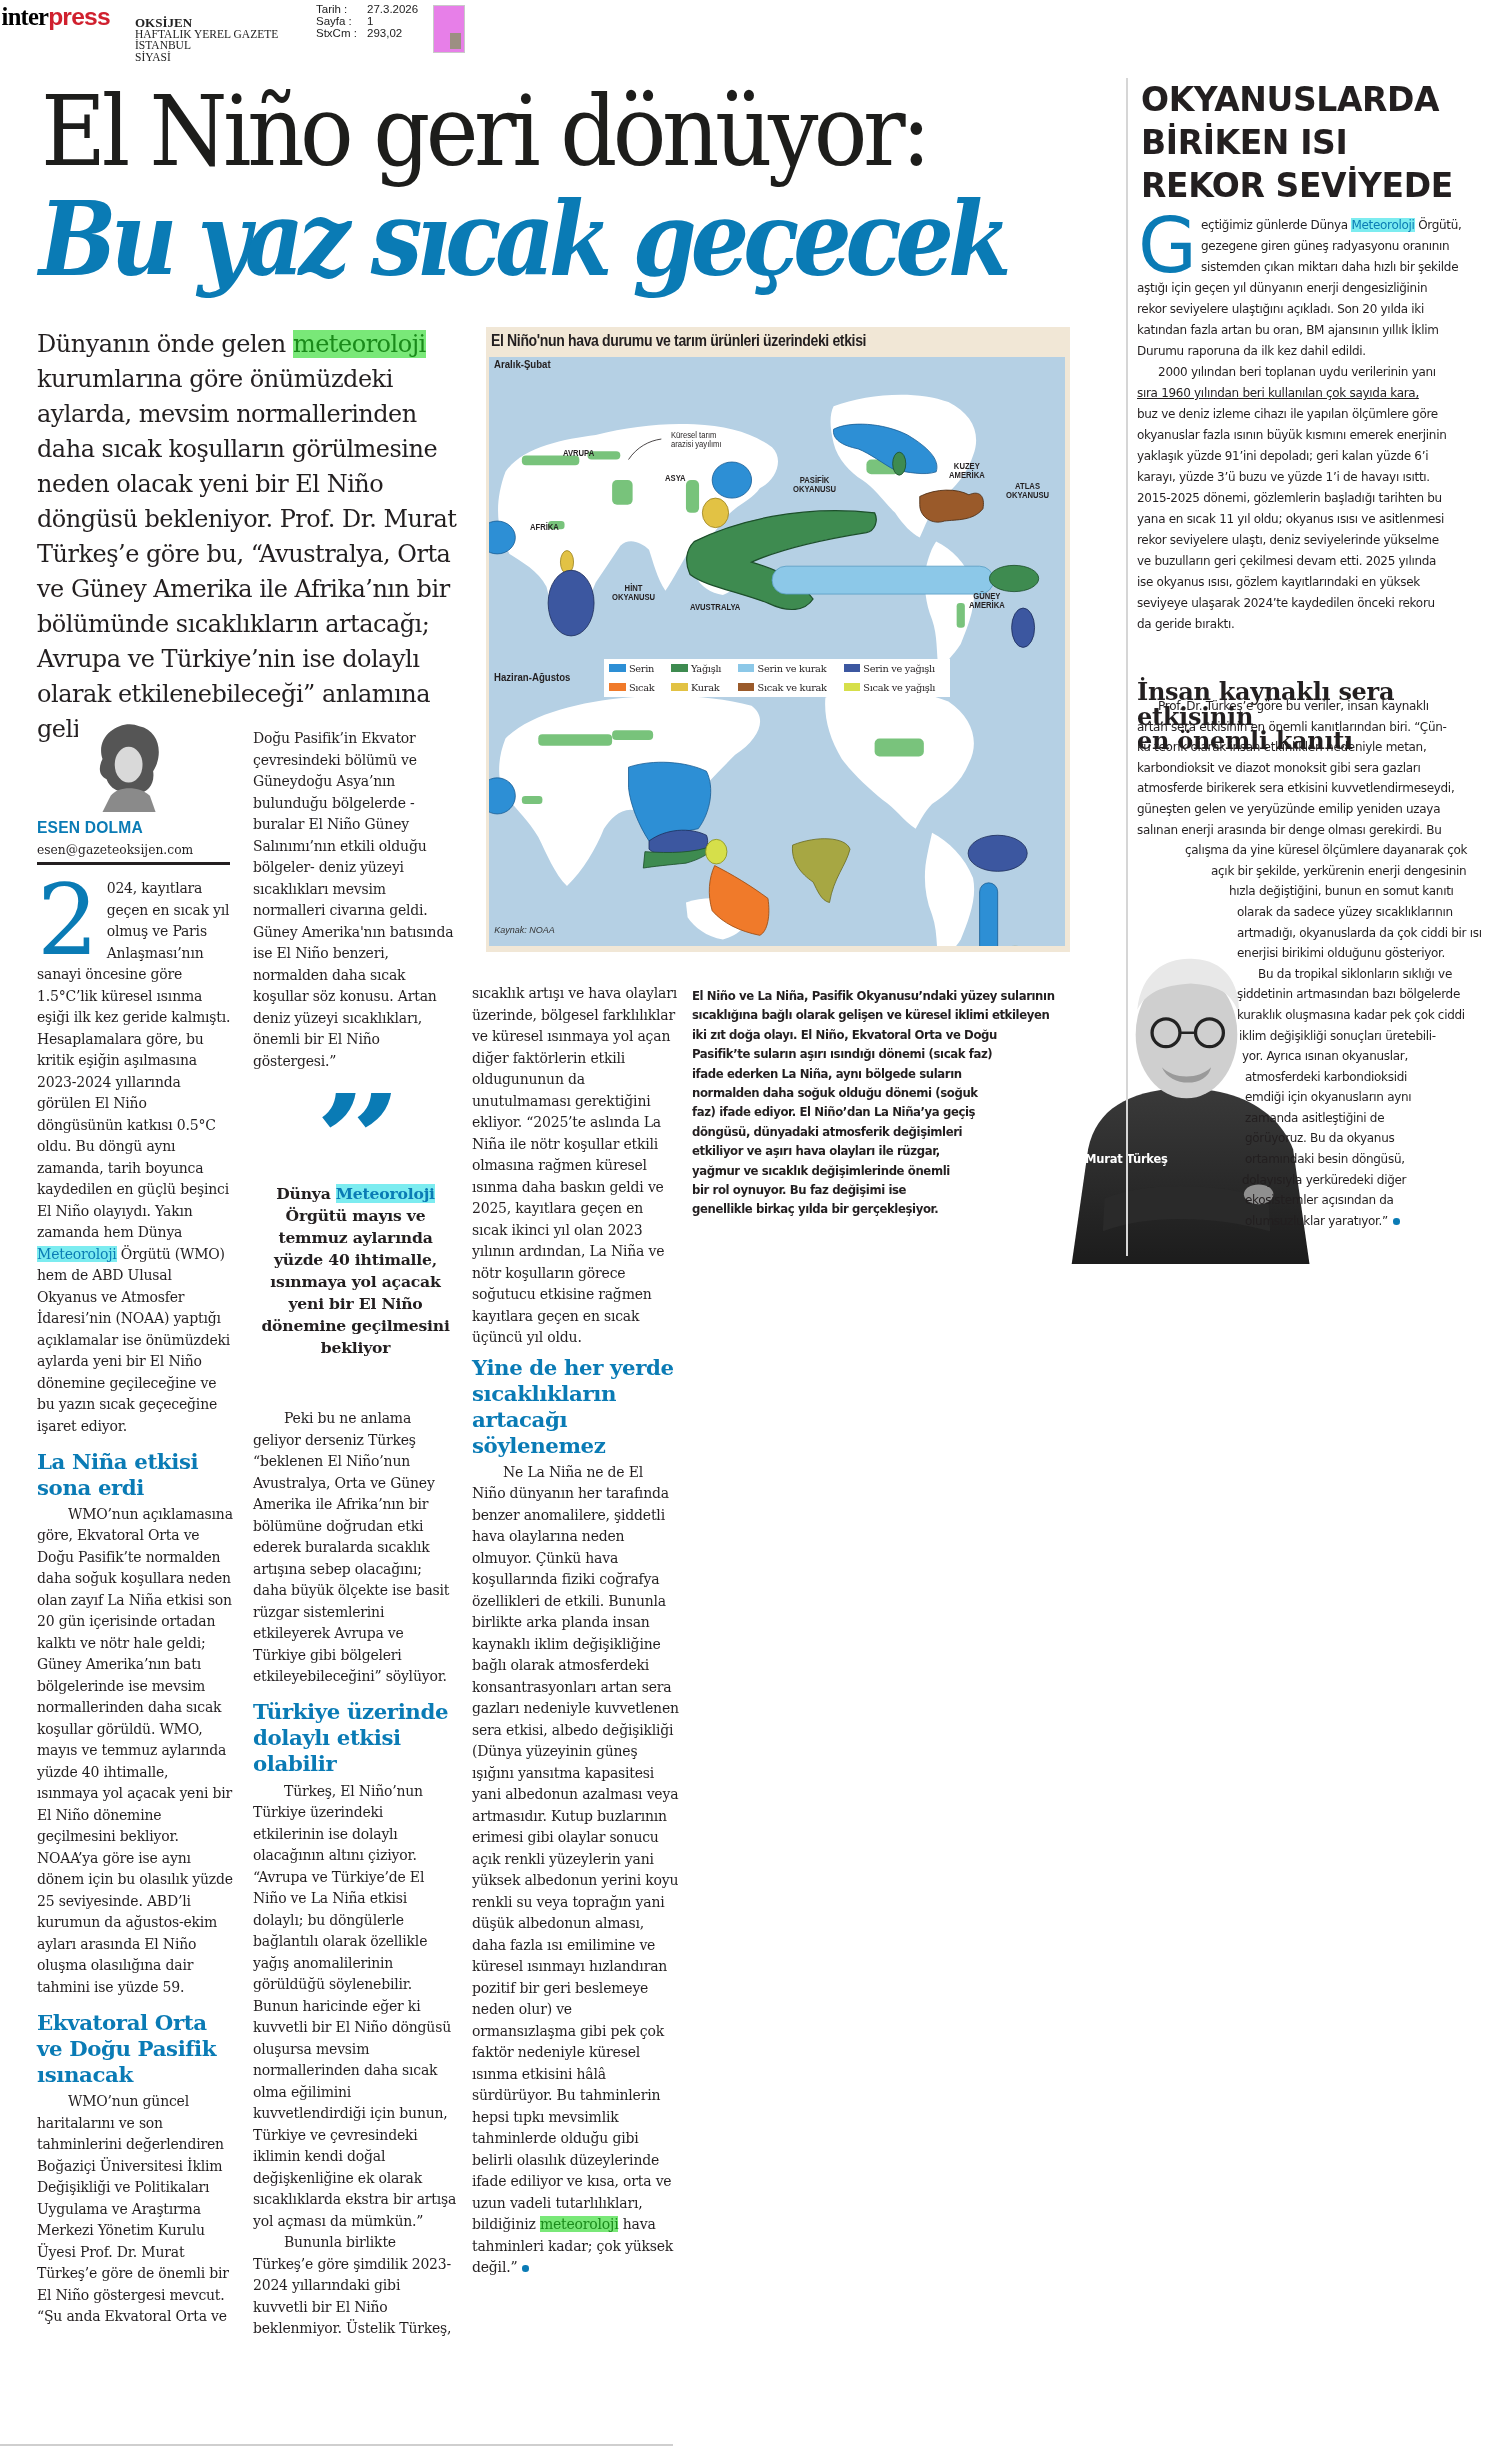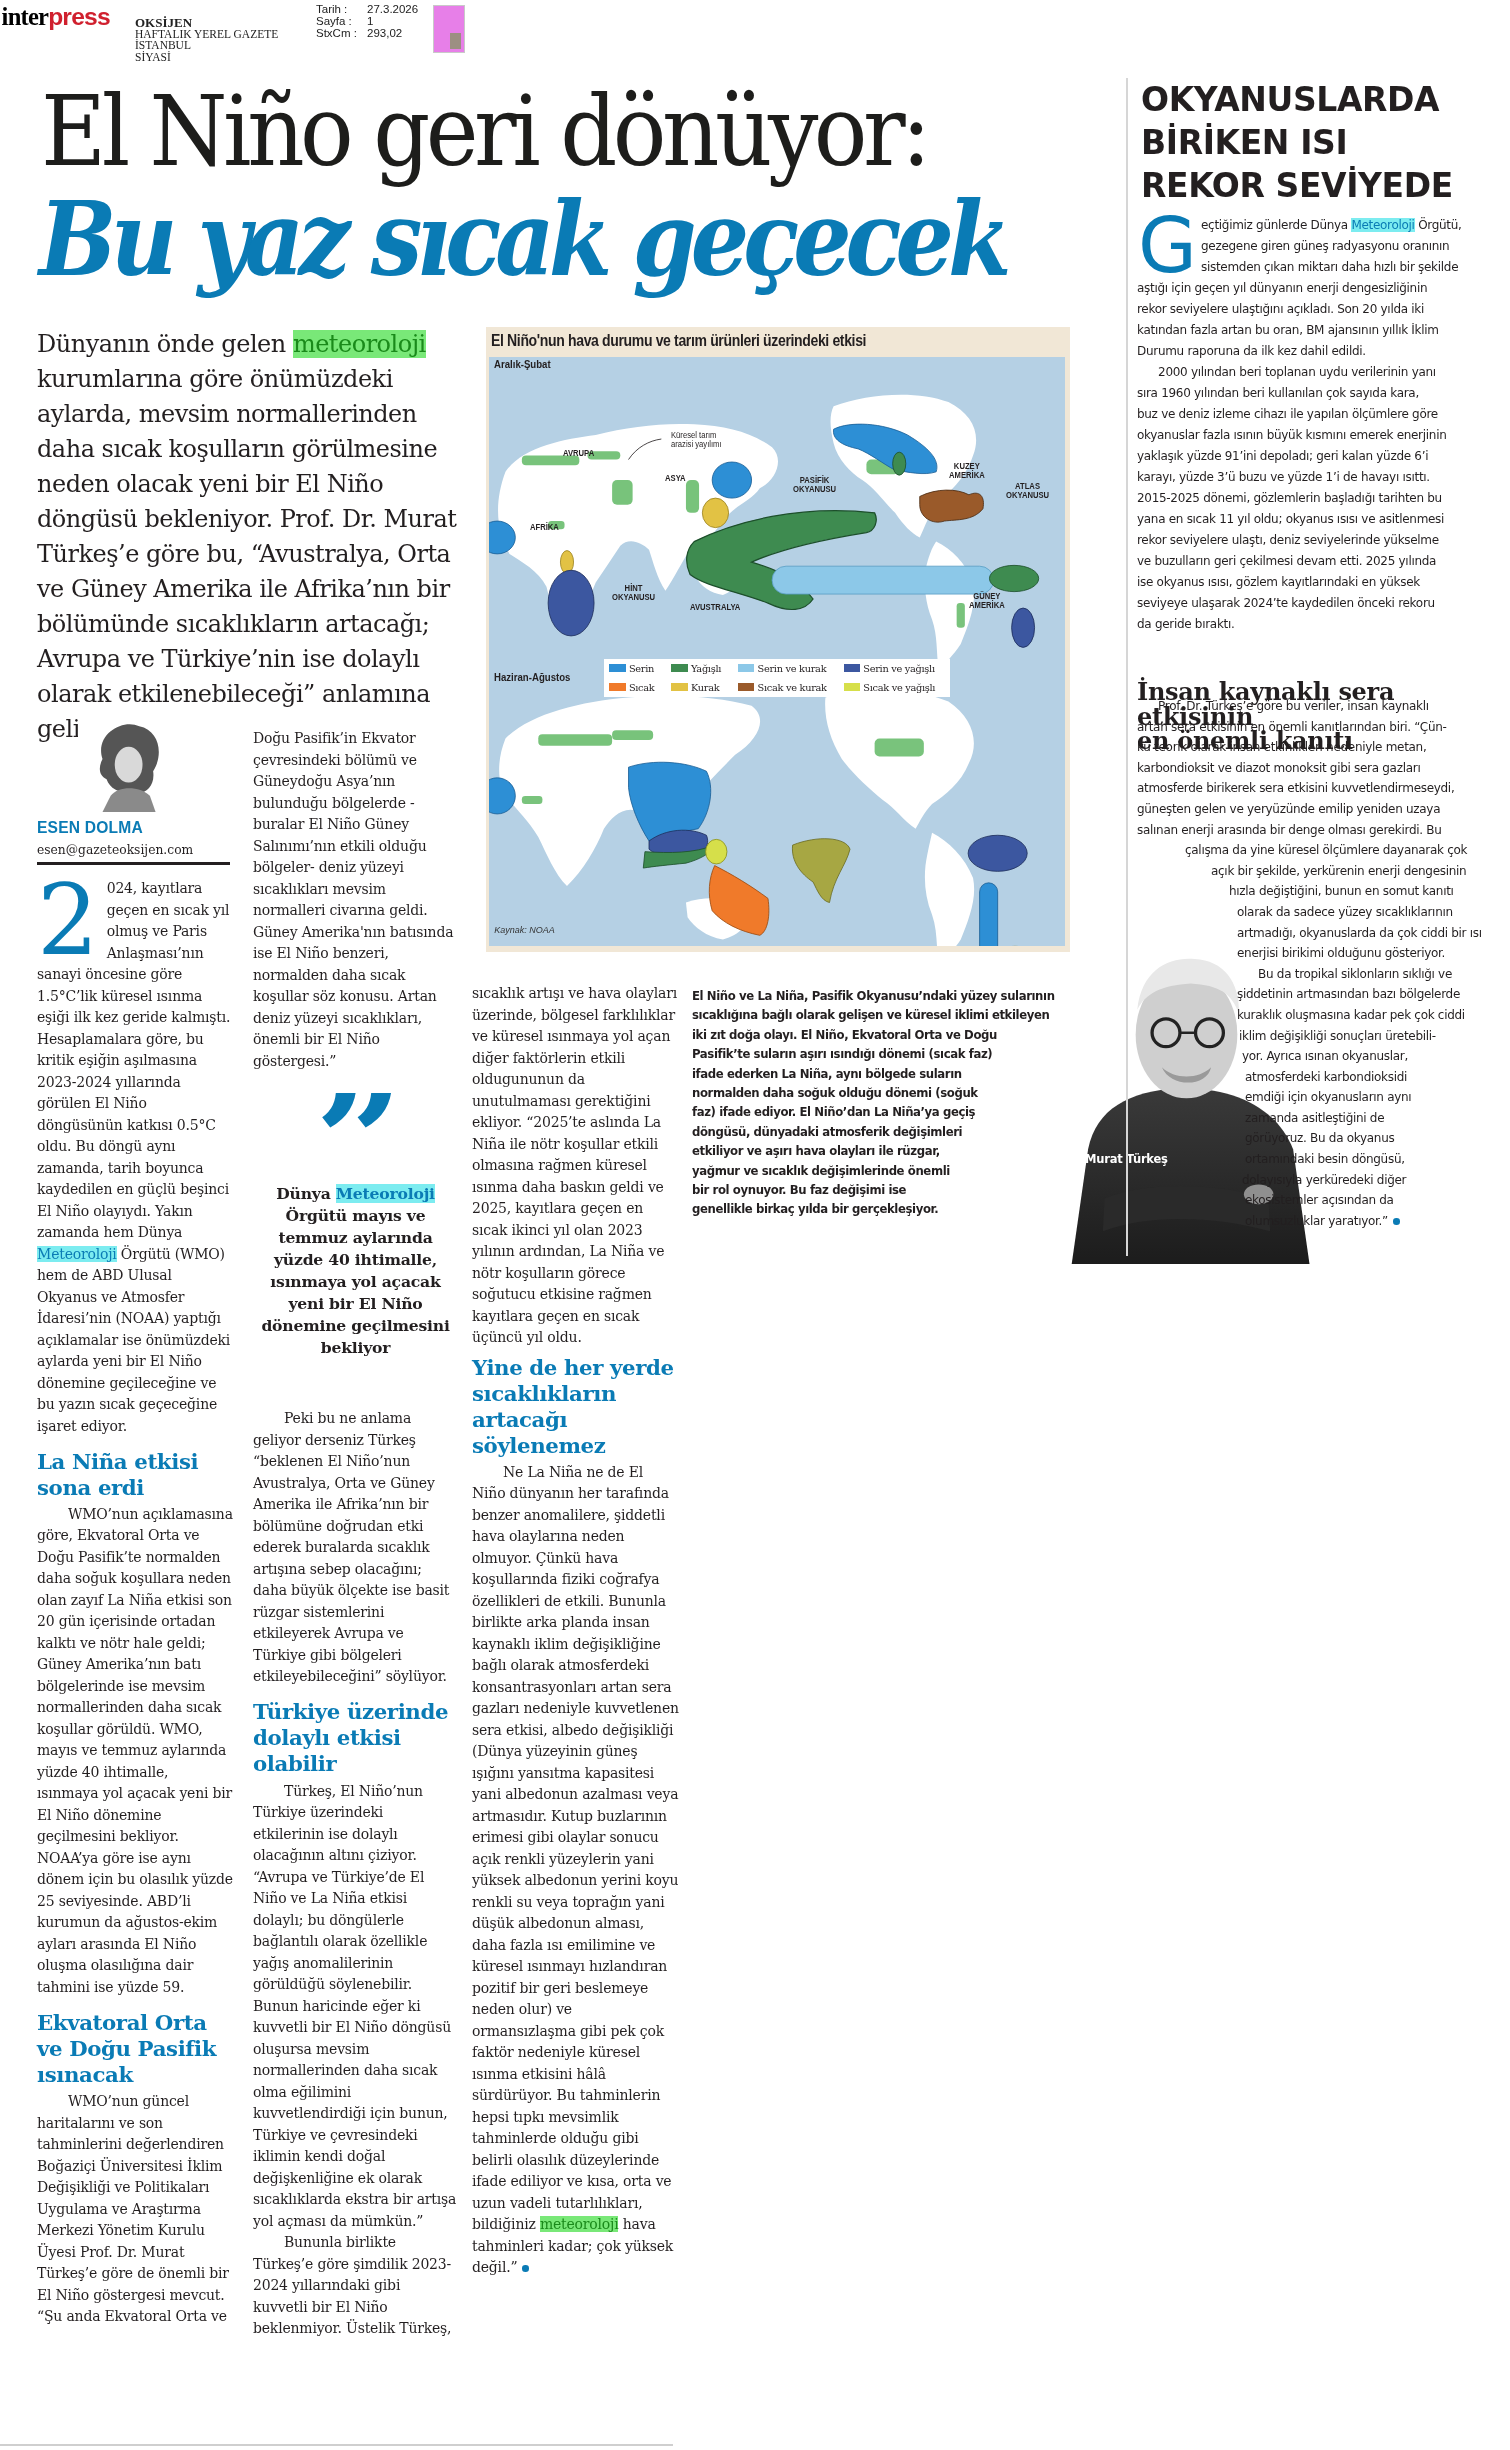--- a/index.html
+++ b/index.html
@@ -312,21 +312,21 @@
 <div class="side-dropcap">G</div>
 <div class="abs side-body" id="sidebody">
     <span class="ln" style="padding-left: 64px;">eçtiğimiz günlerde Dünya <span class="hl-cyan">Meteoroloji</span> Örgütü,</span>
     <span class="ln" style="padding-left: 64px;">gezegene giren güneş radyasyonu oranının</span>
     <span class="ln" style="padding-left: 64px;">sistemden çıkan miktarı daha hızlı bir şekilde</span>
     <span class="ln" style="white-space: pre;">aştığı için geçen yıl dünyanın enerji dengesizliğinin</span>
     <span class="ln" style="white-space: pre;">rekor seviyelere ulaştığını açıkladı. Son 20 yılda iki</span>
     <span class="ln" style="white-space: pre;">katından fazla artan bu oran, BM ajansının yıllık İklim</span>
     <span class="ln" style="white-space: pre;">Durumu raporuna da ilk kez dahil edildi.</span>
     <span class="ln" style="white-space: pre;">      2000 yılından beri toplanan uydu verilerinin yanı</span>
-    <span class="ln" style="white-space: pre;">sıra 1960 yılından beri kullanılan çok sayıda kara,</span>
+    <span class="ln" style="white-space: pre; text-decoration: underline;">sıra 1960 yılından beri kullanılan çok sayıda kara,</span>
     <span class="ln" style="white-space: pre;">buz ve deniz izleme cihazı ile yapılan ölçümlere göre</span>
     <span class="ln" style="white-space: pre;">okyanuslar fazla ısının büyük kısmını emerek enerjinin</span>
     <span class="ln" style="white-space: pre;">yaklaşık yüzde 91’ini depoladı; geri kalan yüzde 6’i</span>
     <span class="ln" style="white-space: pre;">karayı, yüzde 3’ü buzu ve yüzde 1’i de havayı ısıttı.</span>
     <span class="ln" style="white-space: pre;">2015-2025 dönemi, gözlemlerin başladığı tarihten bu</span>
     <span class="ln" style="white-space: pre;">yana en sıcak 11 yıl oldu; okyanus ısısı ve asitlenmesi</span>
     <span class="ln" style="white-space: pre;">rekor seviyelere ulaştı, deniz seviyelerinde yükselme</span>
     <span class="ln" style="white-space: pre;">ve buzulların geri çekilmesi devam etti. 2025 yılında</span>
     <span class="ln" style="white-space: pre;">ise okyanus ısısı, gözlem kayıtlarındaki en yüksek</span>
     <span class="ln" style="white-space: pre;">seviyeye ulaşarak 2024’te kaydedilen önceki rekoru</span>

